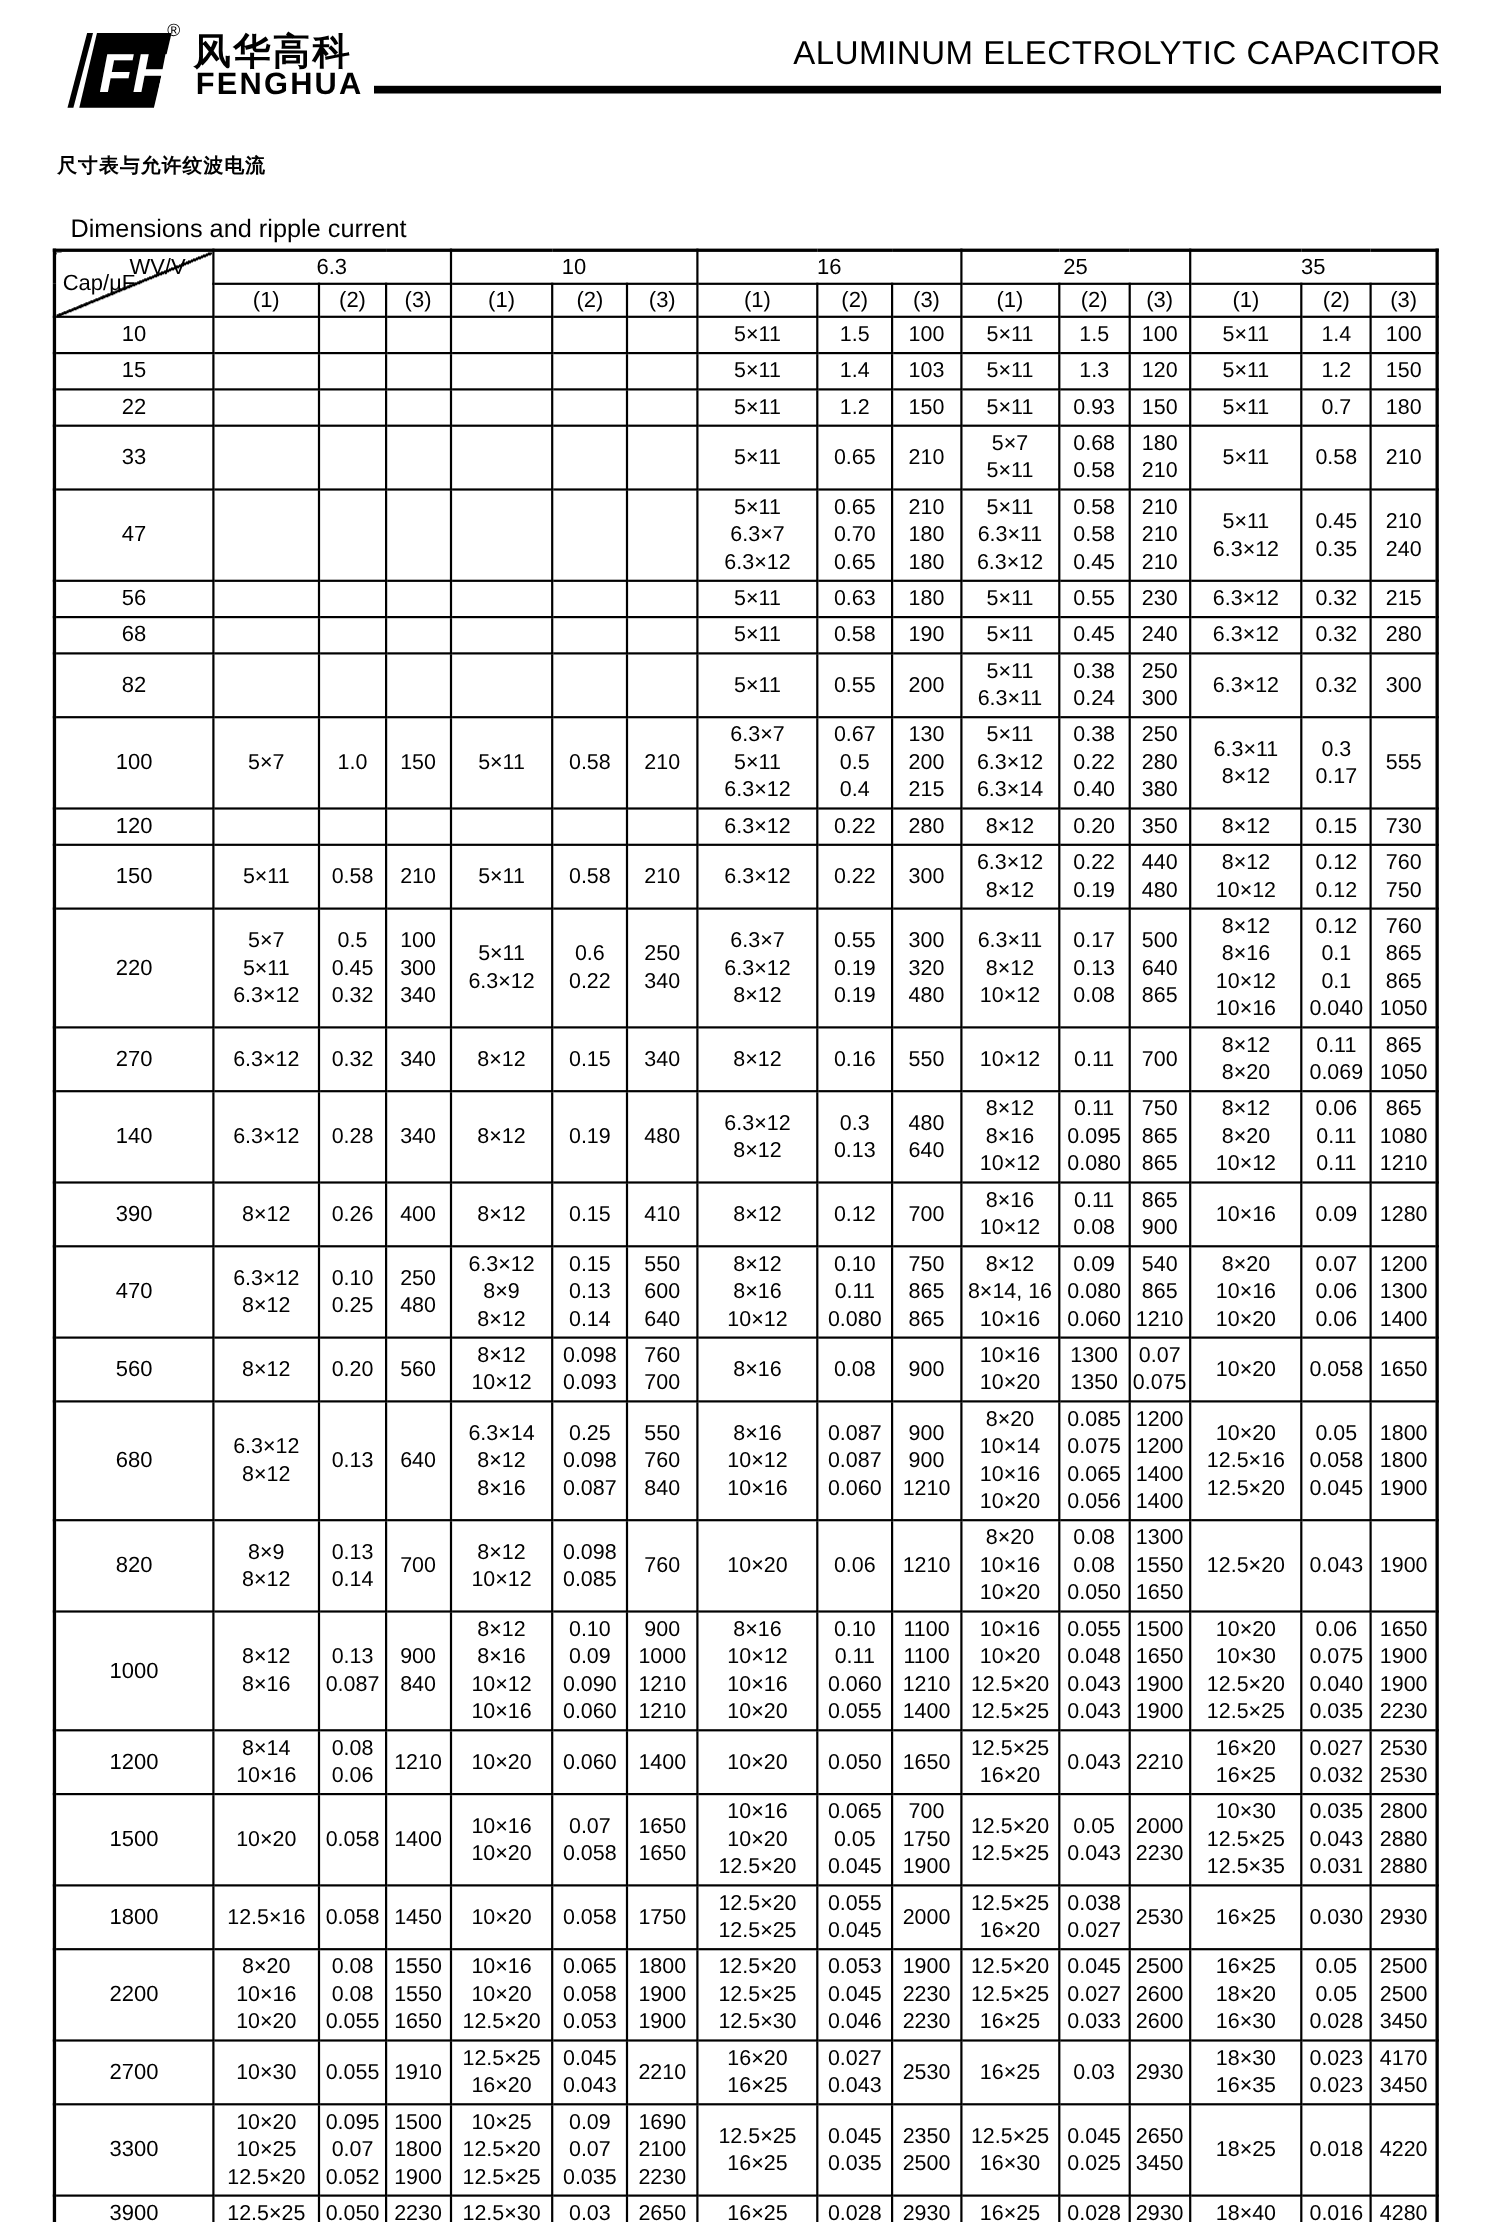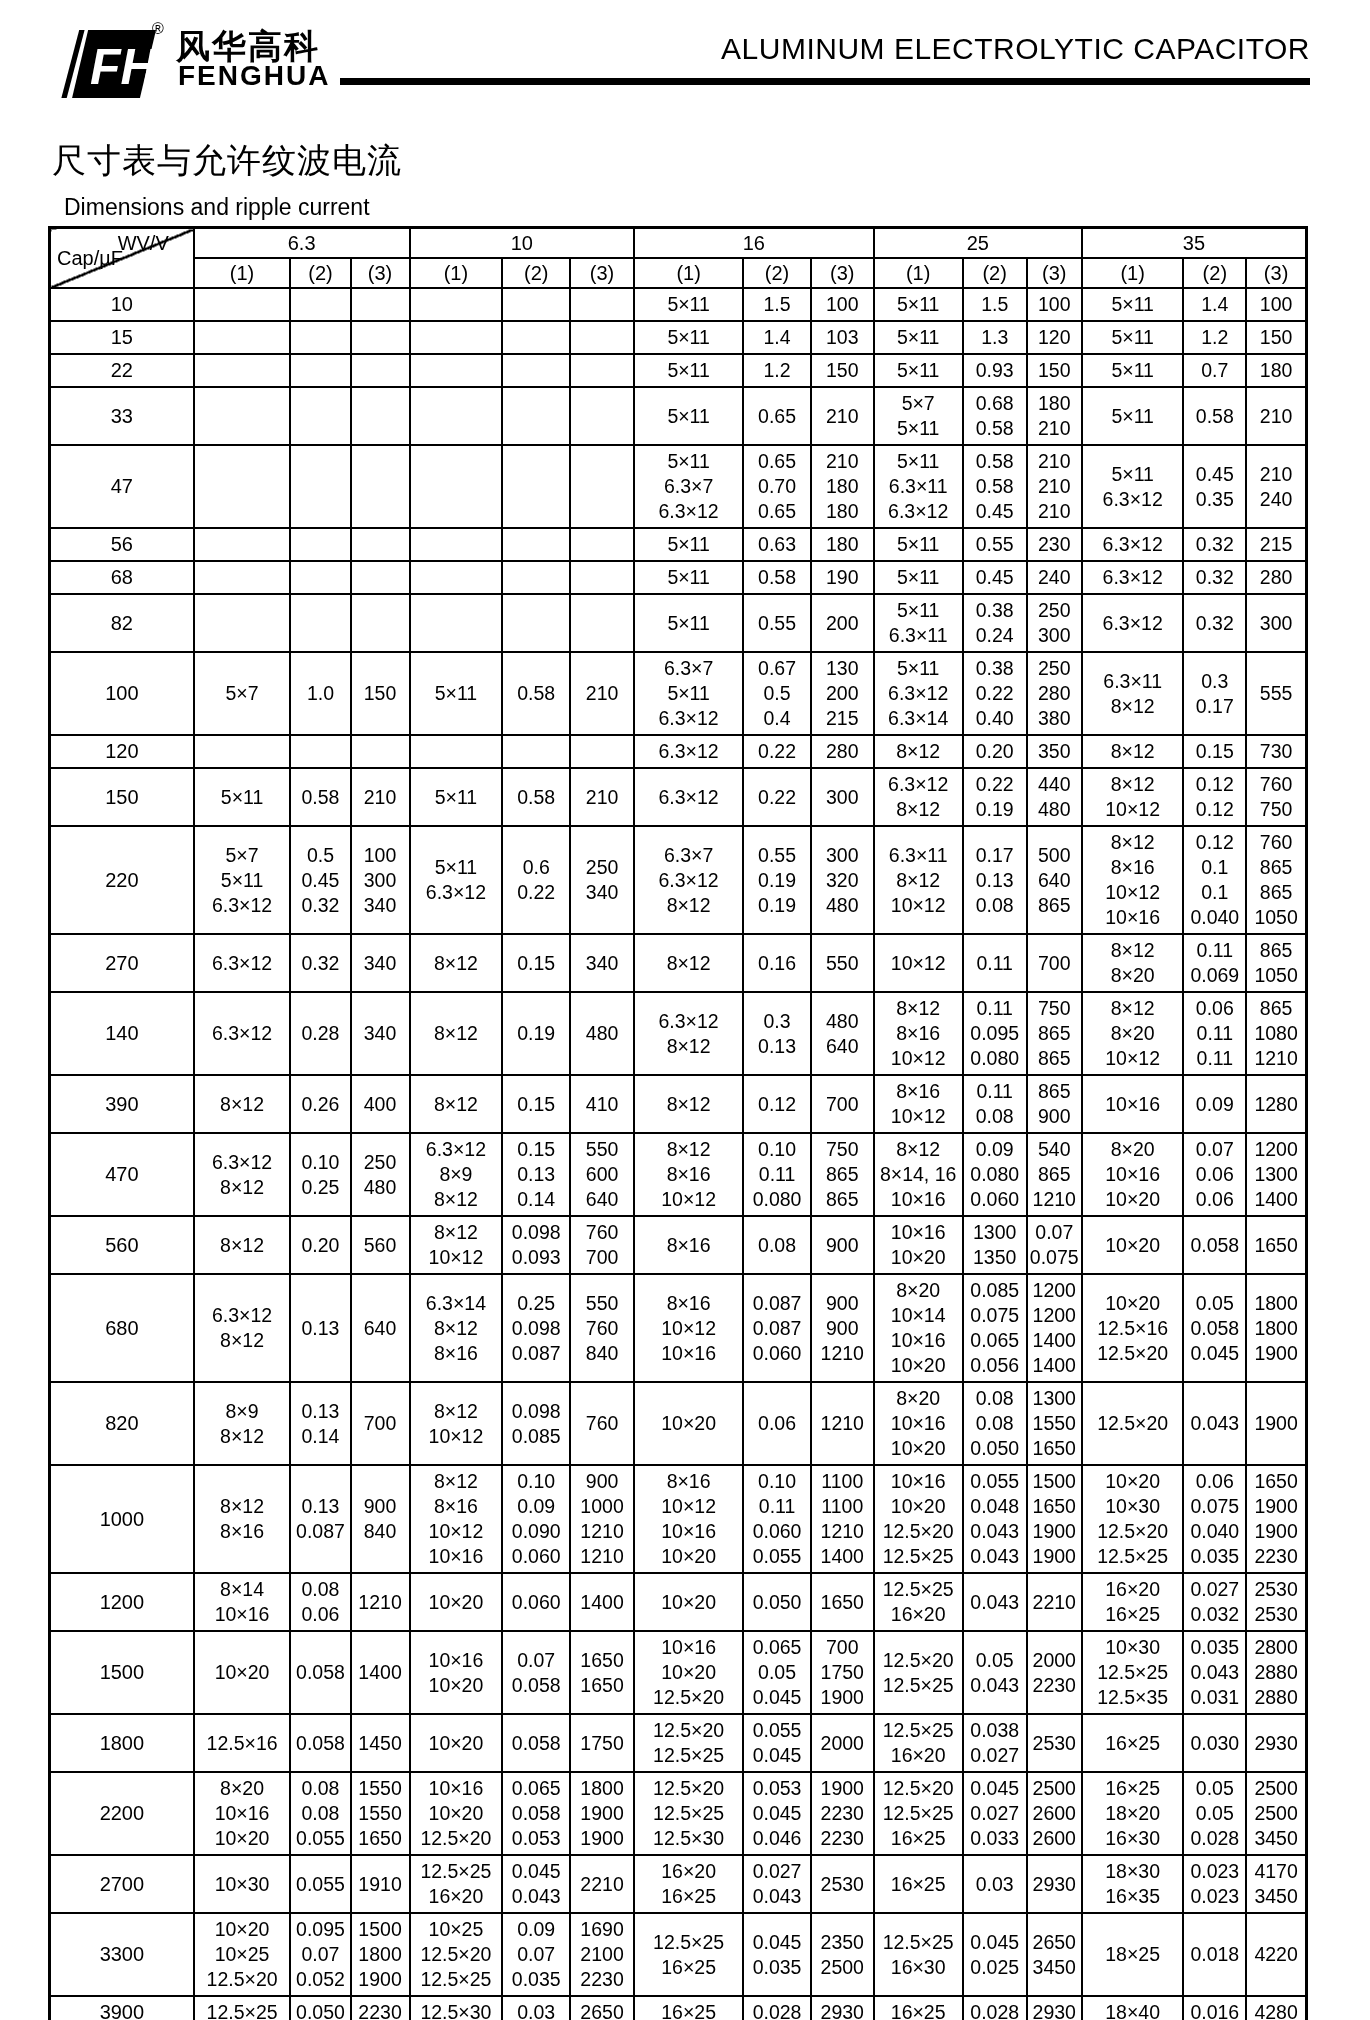--- a/index.html
+++ b/index.html
@@ -5,21 +5,21 @@
   html,body{margin:0;padding:0;background:#fff;}
   .page{position:relative;width:1370px;height:2020px;background:#fff;color:#000;
         font-family:"Liberation Sans",sans-serif;overflow:hidden;}
   
   .logo{position:absolute;left:56px;top:24px;width:100px;height:80px;}
   .reg{position:absolute;left:152px;top:20px;font-size:16px;}
   .brand-cn{position:absolute;left:176px;top:24px;font-size:34px;font-weight:bold;letter-spacing:2px;}
   .brand-en{position:absolute;left:178px;top:60px;font-size:28px;font-weight:700;letter-spacing:2px;}
   .title{position:absolute;right:60px;top:32px;margin:0;font-size:30px;font-weight:normal;letter-spacing:.5px;white-space:nowrap;}
   .rule{position:absolute;left:340px;top:78px;width:970px;height:7px;background:#000;}
-  .sec-cn{position:absolute;left:52px;top:138px;margin:0;font-size:34px;font-weight:400;letter-spacing:1px;}
+  .sec-cn{position:absolute;left:52px;top:138px;margin:0;font-size:18px;font-weight:700;letter-spacing:1px;}
   .sec-en{position:absolute;left:52px;top:182px;margin:12px;font-size:23px;font-weight:400;}
   
   table{position:absolute;left:48px;top:226px;width:1260px;border-collapse:collapse;
         border:3px solid #000;table-layout:fixed;}
   th,td{border:2px solid #000;text-align:center;vertical-align:middle;
         padding:3px 1px;font-weight:normal;color:#000;}
   thead th{font-size:20px;line-height:26px;padding:1px;}
   td{font-size:19.5px;line-height:25px;}
   td.cap{font-size:20px;}
   .corner{position:relative;height:56px;

